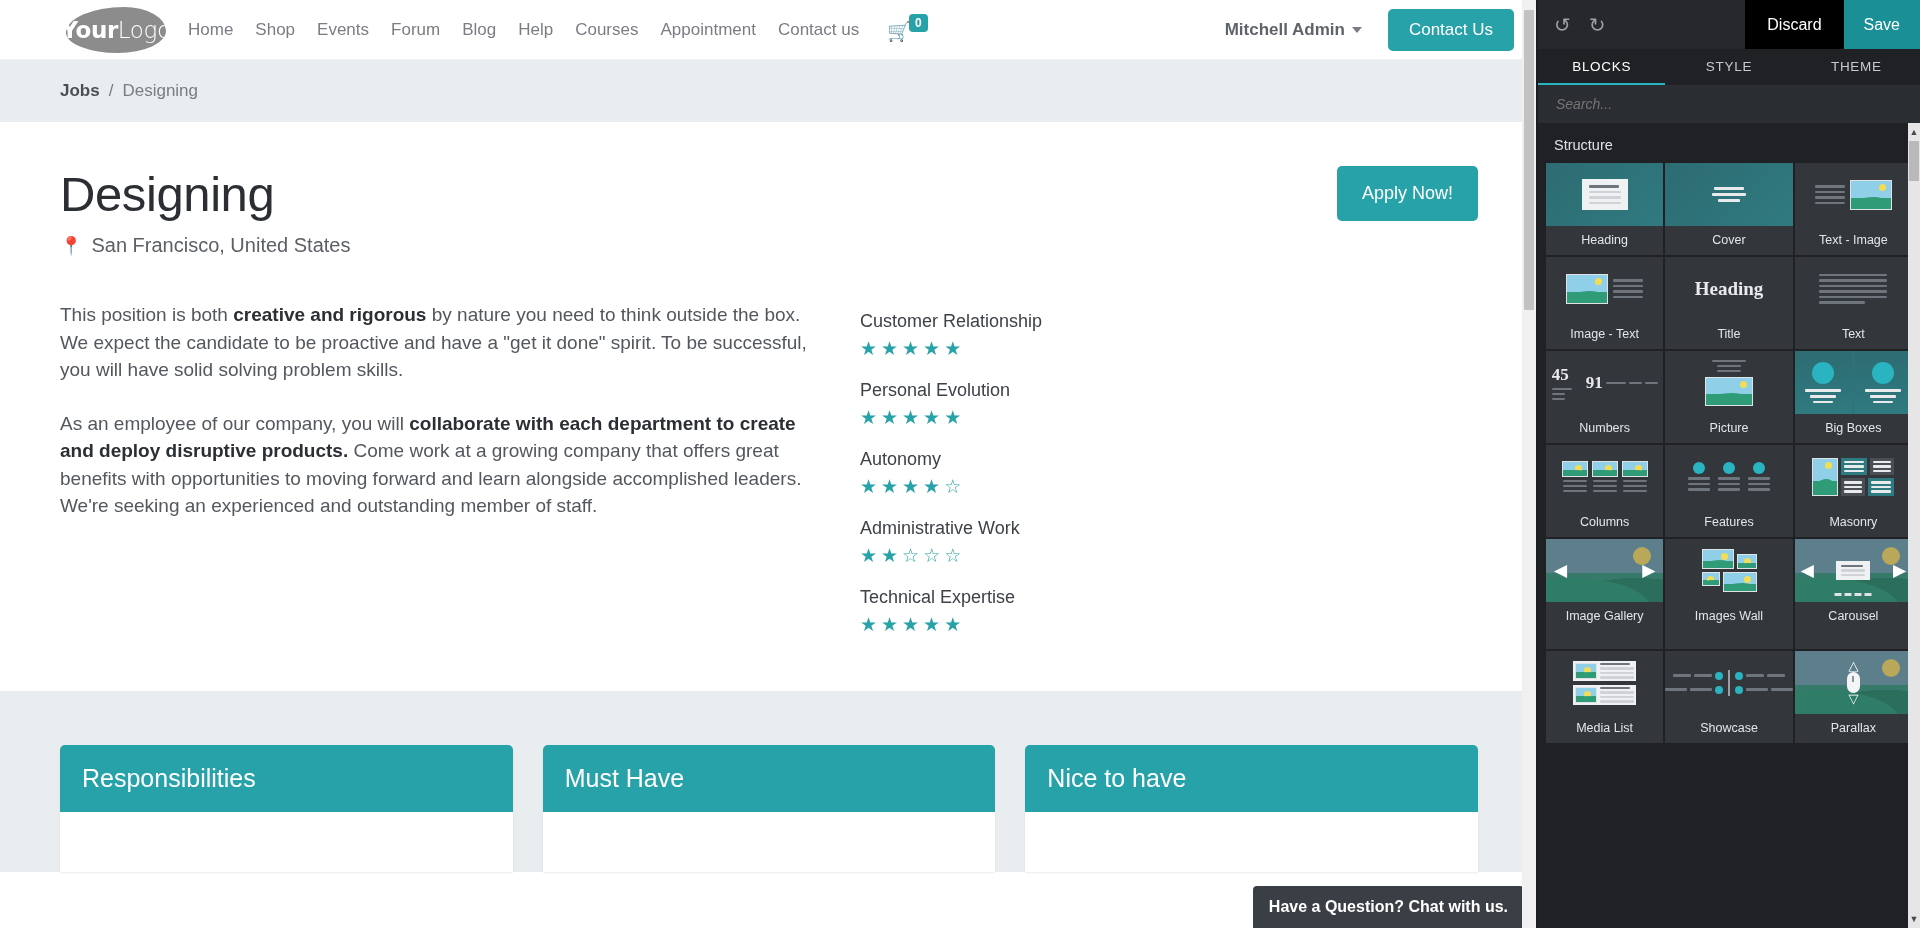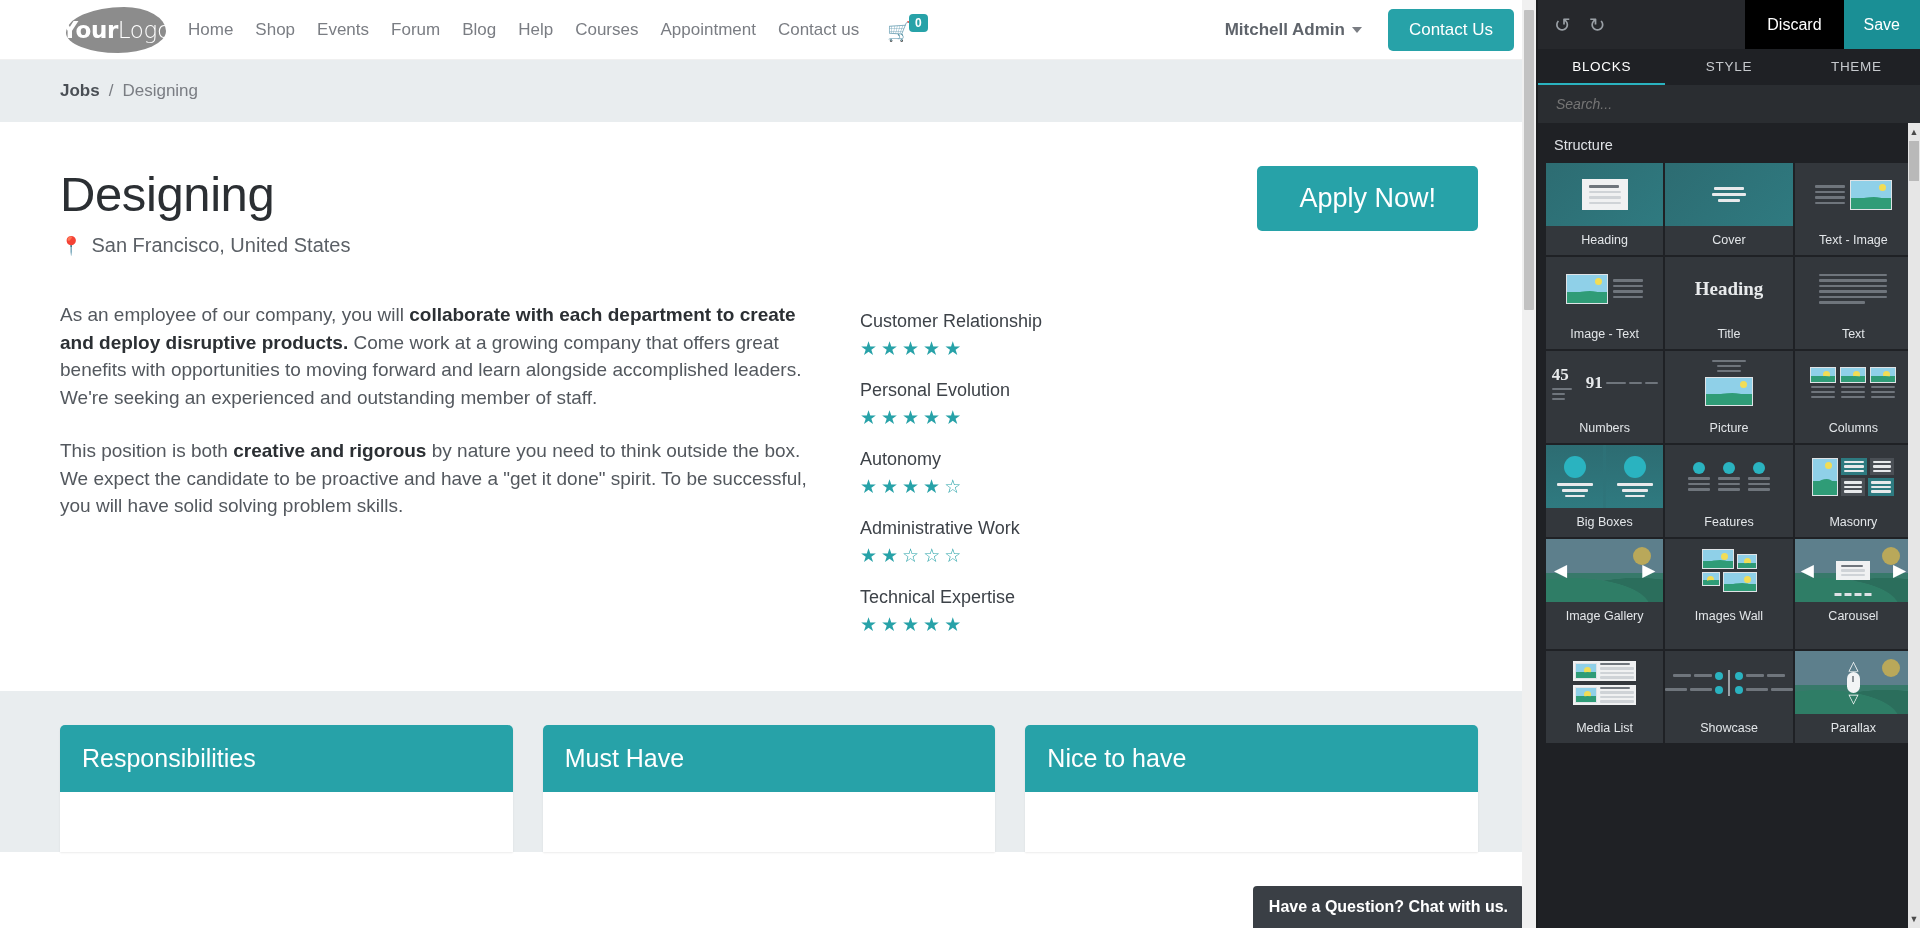--- a/index.html
+++ b/index.html
@@ -66,37 +66,37 @@
   }
   .crumbs b { color: #4a4f55; font-weight: 700; }
 
   
   .hero { padding: 44px 60px 0 60px; position: relative; }
   .job-title { font-size: 49px; color: #2b2f33; font-weight: 400; letter-spacing: -.4px; }
   .job-loc { display: flex; align-items: center; gap: 9px; margin-top: 12px; font-size: 20px; color: #5b6066; }
   .pin { color: #1d2023; font-size: 18px; }
   .apply-btn {
     position: absolute; right: 60px; top: 44px;
-    background: #27a2a8; color: #fff; font-size: 27px;
-    padding: 17px 42px; border-radius: 5px; text-align: center;
+    background: #27a2a8; color: #fff; font-size: 18px;
+    padding: 17px 25px; border-radius: 5px; text-align: center;
   }
 
   
   .body-wrap { display: flex; padding: 44px 60px 0 60px; gap: 40px; }
   .body-left { width: 760px; }
   .body-left p { font-size: 19px; line-height: 27.5px; color: #53585e; margin-bottom: 26px; }
   .body-left b { color: #2b2f33; font-weight: 700; }
   .body-right { width: 330px; padding-top: 10px; }
   .skill-name { font-size: 18px; color: #3d4248; margin-bottom: 7px; }
   .stars { margin-bottom: 20px; font-size: 19px; color: #27a2a8; letter-spacing: 4px; line-height: 1.1; }
   .stars .off { color: #27a2a8; }
 
   
   .cards-band { background: #e9edef; margin-top: 36px; padding: 34px 60px 0 60px; display: flex; gap: 30px; }
-  .card { flex: 1; border-radius: 5px 5px 0 0; overflow: hidden; box-shadow: 0 1px 2px rgba(0,0,0,.08); }
+  .card { flex: 1; border-radius: 5px 5px 0 0; overflow: hidden; box-shadow: 0 1px 2px rgba(0,0,0,.08); margin-top: 20px; }
   .card-head { background: #27a2a8; color: #fff; font-size: 25px; padding: 19px 22px; }
   .card-body { background: #fff; height: 60px; }
 
   
   .chat {
     position: absolute; right: 14px; bottom: 0;
     background: #3a3f45; color: #fff; font-size: 16px; font-weight: 700;
     padding: 12px 16px; border-radius: 4px 4px 0 0; white-space: nowrap;
   }
 
@@ -207,24 +207,24 @@
         <div class="job-loc">
           <span class="pin">📍</span>
           <span>San Francisco, United States</span>
         </div>
         <div class="apply-btn">Apply Now!</div>
       </div>
 
       <div class="body-wrap">
         <div class="body-left">
           <p>
-            <span>As an employee of our company, you will </span><b>collaborate with each department to create and deploy disruptive products.</b><span> Come work at a growing company that offers great benefits with opportunities to moving forward and learn alongside accomplished leaders. We're seeking an experienced and outstanding member of staff.</span>
+            <span>This position is both </span><b>creative and rigorous</b><span> by nature you need to think outside the box. We expect the candidate to be proactive and have a "get it done" spirit. To be successful, you will have solid solving problem skills.</span>
           </p>
           <p>
-            <span>This position is both </span><b>creative and rigorous</b><span> by nature you need to think outside the box. We expect the candidate to be proactive and have a "get it done" spirit. To be successful, you will have solid solving problem skills.</span>
+            <span>As an employee of our company, you will </span><b>collaborate with each department to create and deploy disruptive products.</b><span> Come work at a growing company that offers great benefits with opportunities to moving forward and learn alongside accomplished leaders. We're seeking an experienced and outstanding member of staff.</span>
           </p>
         </div>
         <div class="body-right" id="skills-list">
             <div class="skill-name">Customer Relationship</div>
             <div class="stars">★★★★★</div>
             <div class="skill-name">Personal Evolution</div>
             <div class="stars">★★★★★</div>
             <div class="skill-name">Autonomy</div>
             <div class="stars">★★★★<span class="off">☆</span></div>
             <div class="skill-name">Administrative Work</div>
@@ -384,71 +384,71 @@
                 <div class="bar dk" style="width:24px;height:2.5px;"></div>
                 <div class="img-mini" style="width:48px;height:29px;margin-top:2px;">
                   <div class="sun"></div>
                   <div class="hill"></div>
                 </div>
               </div>
             </div>
             <div class="tile-label">Picture</div>
           </div>
           <div class="tile">
-            <div class="tile-thumb">
-              <div style="display:flex;gap:4px;">
-                <div style="display:flex;flex-direction:column;gap:2.5px;align-items:center;">
-                  <div class="img-mini" style="width:26px;height:16px;">
-                    <div class="sun"></div>
-                    <div class="hill"></div>
-                  </div>
-                  <div class="bar dk" style="width:24px;height:2.5px;"></div>
-                  <div class="bar dk" style="width:24px;height:2.5px;"></div>
-                  <div class="bar dk" style="width:24px;height:2.5px;"></div>
-                </div>
-                <div style="display:flex;flex-direction:column;gap:2.5px;align-items:center;">
-                  <div class="img-mini" style="width:26px;height:16px;">
-                    <div class="sun"></div>
-                    <div class="hill"></div>
-                  </div>
-                  <div class="bar dk" style="width:24px;height:2.5px;"></div>
-                  <div class="bar dk" style="width:24px;height:2.5px;"></div>
-                  <div class="bar dk" style="width:24px;height:2.5px;"></div>
-                </div>
-                <div style="display:flex;flex-direction:column;gap:2.5px;align-items:center;">
-                  <div class="img-mini" style="width:26px;height:16px;">
-                    <div class="sun"></div>
-                    <div class="hill"></div>
-                  </div>
-                  <div class="bar dk" style="width:24px;height:2.5px;"></div>
-                  <div class="bar dk" style="width:24px;height:2.5px;"></div>
-                  <div class="bar dk" style="width:24px;height:2.5px;"></div>
-                </div>
-              </div>
-            </div>
-            <div class="tile-label">Columns</div>
-          </div>
-          <div class="tile">
             <div class="tile-thumb teal">
               <div style="display:flex;gap:3px;height:100%;width:100%;">
                 <div style="flex:1;background:linear-gradient(#2d6c72,#2f7a80);display:flex;flex-direction:column;align-items:center;justify-content:center;gap:3px;">
                   <div class="circle-lg"></div>
                   <div class="bar wh" style="width:36px;height:3px;margin-top:2px;"></div>
                   <div class="bar wh" style="width:26px;height:2.5px;"></div>
                   <div class="bar wh" style="width:20px;height:2.5px;"></div>
                 </div>
                 <div style="flex:1;background:linear-gradient(#2d6c72,#2f7a80);display:flex;flex-direction:column;align-items:center;justify-content:center;gap:3px;">
                   <div class="circle-lg"></div>
                   <div class="bar wh" style="width:36px;height:3px;margin-top:2px;"></div>
                   <div class="bar wh" style="width:26px;height:2.5px;"></div>
                   <div class="bar wh" style="width:20px;height:2.5px;"></div>
                 </div>
               </div>
             </div>
             <div class="tile-label">Big Boxes</div>
+          </div>
+          <div class="tile">
+            <div class="tile-thumb">
+              <div style="display:flex;gap:4px;">
+                <div style="display:flex;flex-direction:column;gap:2.5px;align-items:center;">
+                  <div class="img-mini" style="width:26px;height:16px;">
+                    <div class="sun"></div>
+                    <div class="hill"></div>
+                  </div>
+                  <div class="bar dk" style="width:24px;height:2.5px;"></div>
+                  <div class="bar dk" style="width:24px;height:2.5px;"></div>
+                  <div class="bar dk" style="width:24px;height:2.5px;"></div>
+                </div>
+                <div style="display:flex;flex-direction:column;gap:2.5px;align-items:center;">
+                  <div class="img-mini" style="width:26px;height:16px;">
+                    <div class="sun"></div>
+                    <div class="hill"></div>
+                  </div>
+                  <div class="bar dk" style="width:24px;height:2.5px;"></div>
+                  <div class="bar dk" style="width:24px;height:2.5px;"></div>
+                  <div class="bar dk" style="width:24px;height:2.5px;"></div>
+                </div>
+                <div style="display:flex;flex-direction:column;gap:2.5px;align-items:center;">
+                  <div class="img-mini" style="width:26px;height:16px;">
+                    <div class="sun"></div>
+                    <div class="hill"></div>
+                  </div>
+                  <div class="bar dk" style="width:24px;height:2.5px;"></div>
+                  <div class="bar dk" style="width:24px;height:2.5px;"></div>
+                  <div class="bar dk" style="width:24px;height:2.5px;"></div>
+                </div>
+              </div>
+            </div>
+            <div class="tile-label">Columns</div>
           </div>
           <div class="tile">
             <div class="tile-thumb">
               <div style="display:flex;gap:8px;">
                 <div style="display:flex;flex-direction:column;align-items:center;gap:3px;">
                   <div class="dot"></div>
                   <div class="bar dk" style="width:22px;height:2.5px;"></div>
                   <div class="bar dk" style="width:22px;height:2.5px;"></div>
                   <div class="bar dk" style="width:22px;height:2.5px;"></div>
                 </div>

